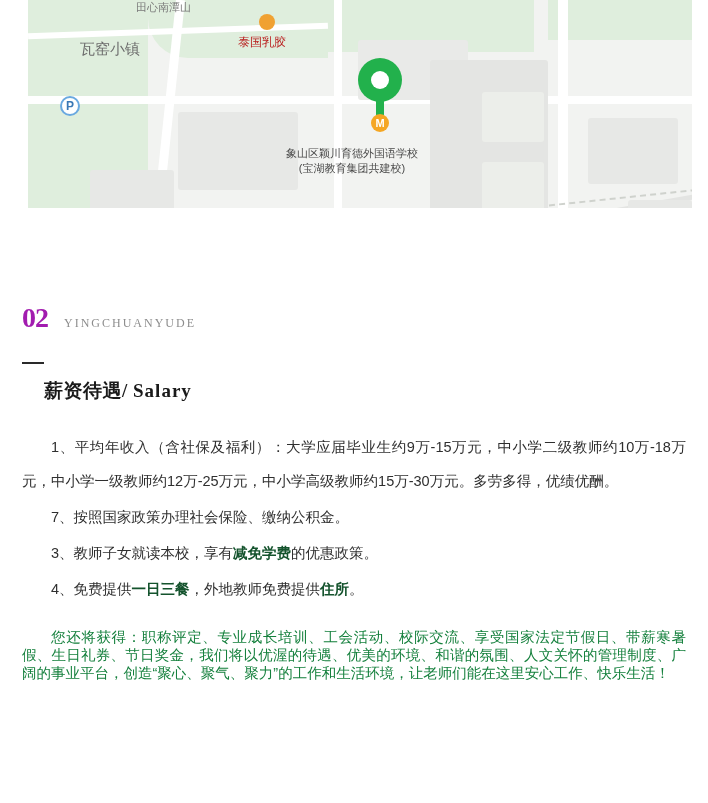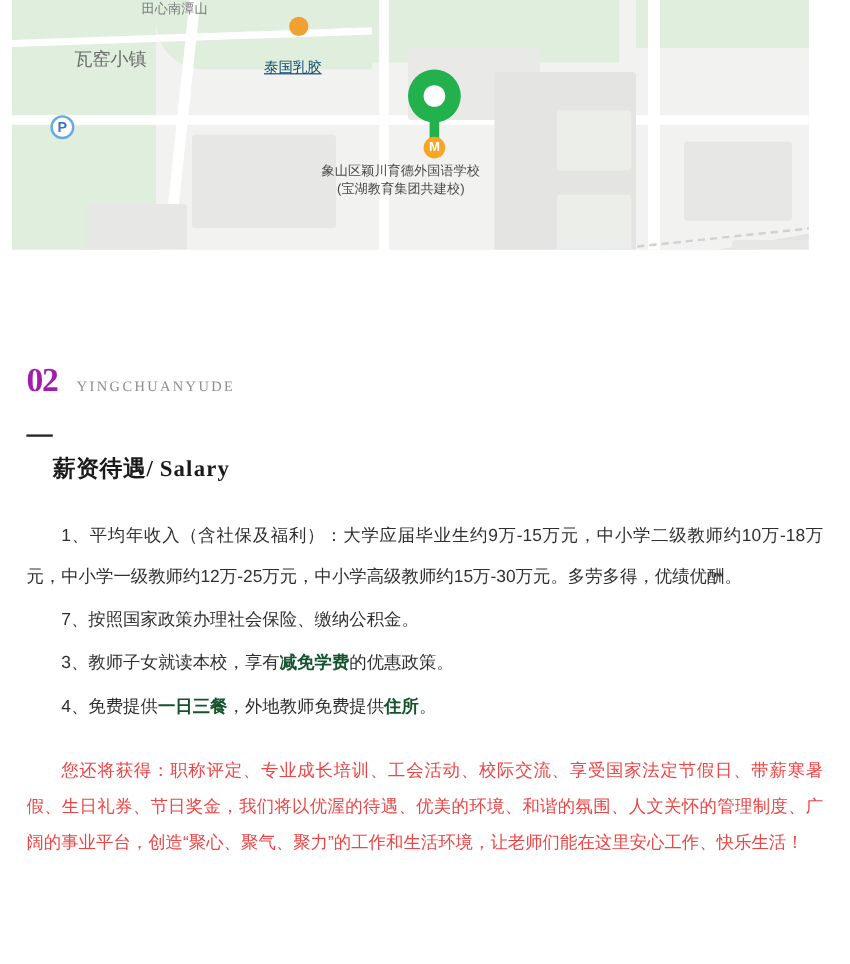--- a/index.html
+++ b/index.html
@@ -13,21 +13,21 @@
     height: 803px;
     font-family: "Liberation Sans", sans-serif;
     color: #333333;
     overflow: hidden;
     position: relative;
   }
 
   
   .map-wrap {
     position: relative;
-    margin: 0 10px;
+    margin: 0 28px;
     width: 664px;
     height: 208px;
     background: #eceff1;
     overflow: hidden;
   }
   .map-base {
     position: absolute;
     inset: 0;
     background: #f2f3f1;
   }
@@ -126,21 +126,21 @@
   .map-label {
     position: absolute;
     text-align: center;
     font-size: 11px;
     color: #4a4a4a;
     line-height: 15px;
     white-space: nowrap;
   }
   .map-label.school {
     left: 258px;
-    top: 136px;
+    top: 146px;
   }
   .map-label.base {
     left: 350px;
     top: 242px;
     font-size: 11px;
     font-family: Liberation Mono, monospace;
   }
   .poi-dot {
     position: absolute;
     width: 6px; height: 6px;
@@ -150,21 +150,21 @@
   .poi-dot.d-base { left: 400px; top: 230px; }
 
   .poi {
     position: absolute;
     font-size: 11px;
     color: #5a5a5a;
     white-space: nowrap;
   }
   .poi.p-wayao { left: 52px; top: 40px; font-size: 15px; color: #6b6b6b; font-family: Liberation Mono, monospace; }
   .poi.p-shan  { left: 108px; top: 0px;  font-size: 11px; color: #7a7a7a; }
-  .poi.p-tai   { left: 210px; top: 48px; font-size: 12px; color: #0c4a6e; text-decoration: underline; }
+  .poi.p-tai   { left: 210px; top: 34px; font-size: 12px; color: #b91c1c; }
   .poi-icon {
     position: absolute;
     left: 231px; top: 14px;
     width: 16px; height: 16px;
     border-radius: 50%;
     background: #f0a132;
   }
   .parking {
     position: absolute;
     left: 32px; top: 96px;
@@ -242,22 +242,22 @@
     text-align: justify;
   }
   .para.indent { text-indent: 2em; }
   .para strong {
     font-weight: bold;
     color: #14532d;
   }
   .closing {
     margin-top: 22px;
     font-size: 14.5px;
-    line-height: 30px;
-    color: #ef4444;
+    line-height: 18px;
+    color: #15803d;
     text-align: justify;
     text-indent: 2em;
   }
   .closing .lead {
     font-weight: normal;
   }
 </style>
 </head>
 <body>
 

